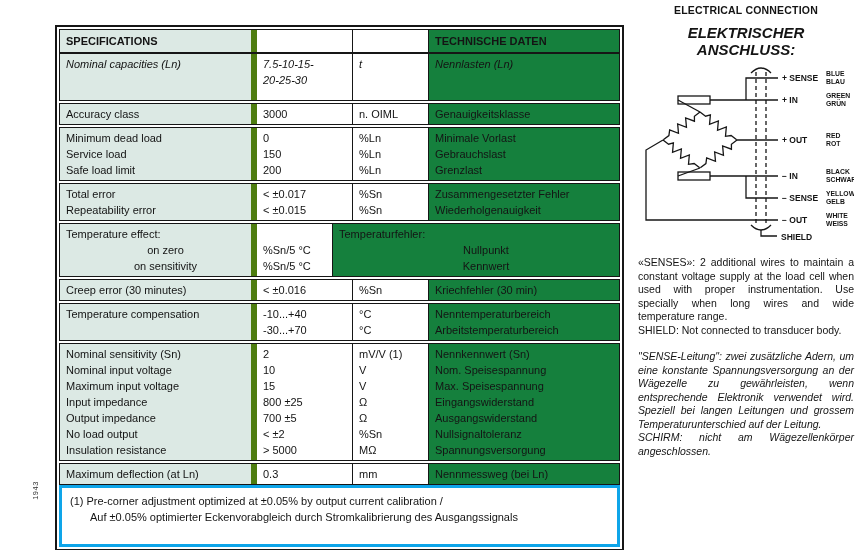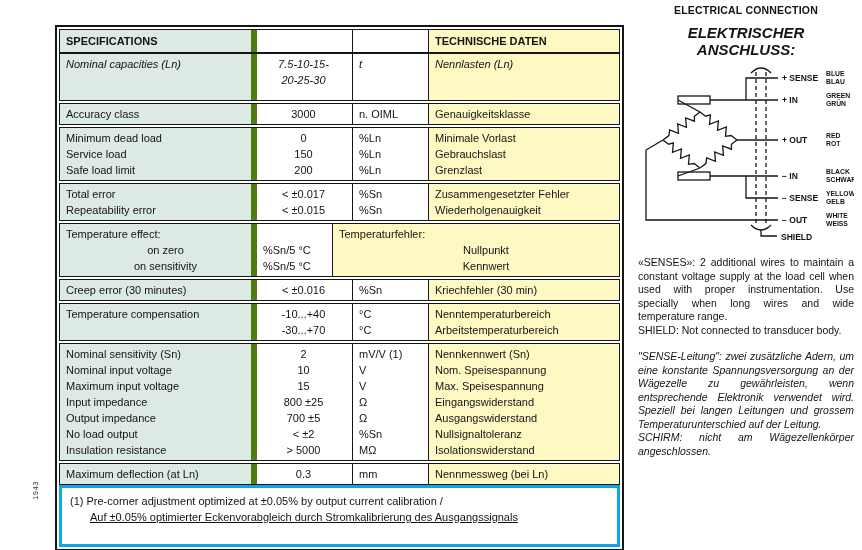--- a/index.html
+++ b/index.html
@@ -13,30 +13,30 @@
   
   .spec-table{position:absolute;left:55px;top:25px;width:569px;border:2px solid #161616;
               background:#fff;padding:2px;box-sizing:border-box;}
   .tgroup{border:1px solid #161616;margin-top:2px;display:flex;align-items:stretch;
           background:#fff;}
   .tgroup:first-child{margin-top:0;}
   .tcol{display:flex;flex-direction:column;box-sizing:border-box;padding:2px 0;}
   .col-label{width:197px;background:#dce9e4;border-right:6px solid #4d7c0f;}
   .col-value{width:96px;background:#fff;border-right:1px solid #161616;}
   .col-unit{width:76px;background:#fff;border-right:1px solid #161616;}
-  .col-de{flex:1;background:#fef9c3;}
+  .col-de{flex:1;background:#15803d;}
   .tline{font-size:11px;line-height:16px;padding:0 6px;white-space:pre-line;}
-  .col-value .tline{text-align:center;padding-right:8px;}
+  .col-value .tline{text-align:left;padding-right:8px;}
   .tline.center{text-align:center;margin-left:20px;}
   .hdr .tline{font-weight:bold;line-height:18px;}
   .hdr .col-value,.hdr .col-unit{background:#fff;}
 
   .footnote{border:3px solid #0ea5e9;margin-top:0;min-height:62px;box-sizing:border-box;
             padding:5px 8px;font-size:11px;line-height:16px;background:#fff;}
-  .footnote .fline2{padding-left:20px;text-decoration:underline;}
+  .footnote .fline2{padding-left:20px;}
 
   
   .panel{position:absolute;left:638px;top:4px;width:216px;}
   .panel-title{font-size:10.5px;font-weight:bold;text-align:center;letter-spacing:.2px;}
   .panel-subtitle{font-size:15px;font-style:italic;font-weight:bold;text-align:center;margin-top:8px;}
   .diagram{display:block;margin:6px auto 0 auto;}
   .notes{margin-top:8px;font-size:10.5px;line-height:13.5px;text-align:justify;}
   .note-de{font-style:italic;margin-top:13px;}
   svg text{font-family:"Liberation Sans","DejaVu Sans",sans-serif;}
   .wirelbl{font-size:8.5px;font-weight:bold;}
@@ -211,21 +211,21 @@
             <div class="tline">%Sn</div>
             <div class="tline">MΩ</div>
           </div>
           <div class="tcol col-de">
             <div class="tline">Nennkennwert (Sn)</div>
             <div class="tline">Nom. Speisespannung</div>
             <div class="tline">Max. Speisespannung</div>
             <div class="tline">Eingangswiderstand</div>
             <div class="tline">Ausgangswiderstand</div>
             <div class="tline">Nullsignaltoleranz</div>
-            <div class="tline">Isolationswiderstand</div>
+            <div class="tline">Spannungsversorgung</div>
           </div>
         </div>
         <div class="tgroup">
           <div class="tcol col-label">
             <div class="tline">Maximum deflection (at Ln)</div>
           </div>
           <div class="tcol col-value">
             <div class="tline">0.3</div>
           </div>
           <div class="tcol col-unit">

